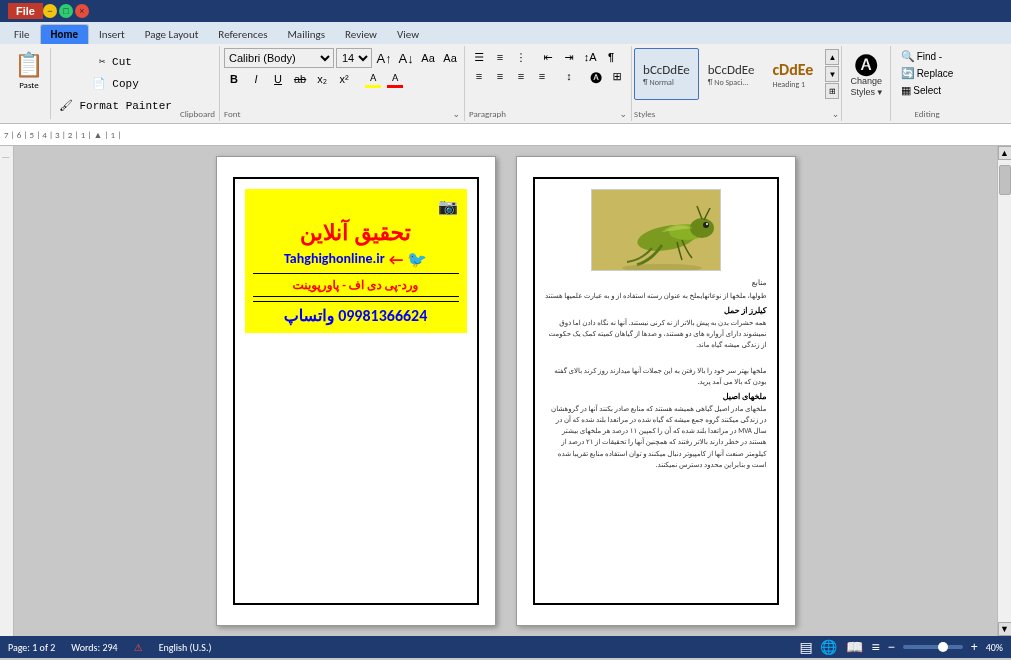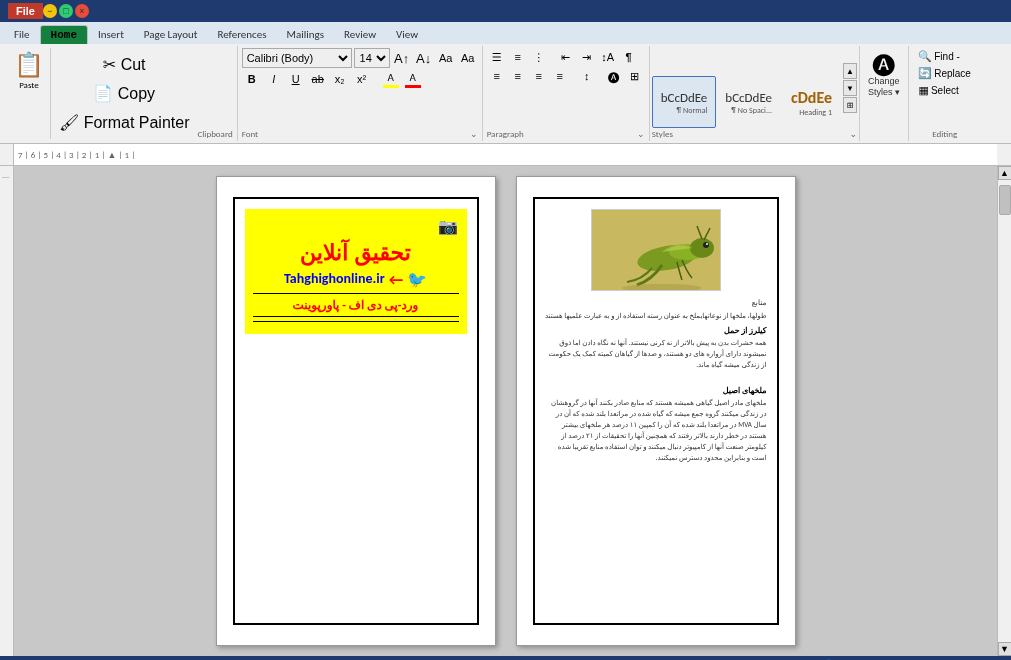--- a/index.html
+++ b/index.html
@@ -9,40 +9,40 @@
     .title-bar { height: 22px; background: #1e3a6e; display: flex; align-items: center; padding: 0 8px; }
     .file-btn { background: #c0392b; color: white; font-size: 11px; font-weight: bold; padding: 2px 8px; border: none; cursor: pointer; }
     .title-bar-title { color: white; font-size: 11px; flex: 1; text-align: center; }
     .title-bar-controls { display: flex; gap: 2px; }
     .title-ctrl { width: 14px; height: 14px; border-radius: 50%; border: none; cursor: pointer; font-size: 9px; display: flex; align-items: center; justify-content: center; color: #333; }
     .ctrl-min { background: #f1c40f; }
     .ctrl-max { background: #2ecc71; }
     .ctrl-close { background: #e74c3c; }
     .ribbon-tabs { display: flex; background: #dce6f1; height: 22px; align-items: flex-end; padding-left: 4px; }
     .ribbon-tab { padding: 3px 10px; font-size: 11px; cursor: pointer; border-top-left-radius: 3px; border-top-right-radius: 3px; color: #333; }
-    .ribbon-tab.active { background: #15803d; border: 1px solid #c0c0c0; border-bottom: none; font-weight: bold; color: #000; font-family: Liberation Mono, monospace; }
+    .ribbon-tab.active { background: #3b82f6; border: 1px solid #c0c0c0; border-bottom: none; font-weight: bold; color: #000; }
     .ribbon-content { display: flex; align-items: stretch; padding: 2px 4px; background: #f0f0f0; min-height: 80px; border-bottom: 1px solid #bbb; }
-    .ribbon-btn-small { background: transparent; border: 1px solid transparent; cursor: pointer; padding: 1px 3px; font-size: 16px; border-radius: 2px; }
+    .ribbon-btn-small { background: transparent; border: 1px solid transparent; cursor: pointer; padding: 1px 3px; font-size: 11px; border-radius: 2px; font-family: Liberation Mono, monospace; }
 
     
     .clipboard-group { display: flex; align-items: stretch; padding: 2px 4px; border-right: 1px solid #ccc; }
     .paste-btn { display: flex; flex-direction: column; align-items: center; padding: 2px 6px; cursor: pointer; border-right: 1px solid #ccc; }
     .paste-icon { font-size: 24px; }
     .clipboard-small { display: flex; flex-direction: column; justify-content: space-around; padding: 2px 4px; }
 
     
     .font-group { display: flex; flex-direction: column; padding: 2px 4px; border-right: 1px solid #ccc; }
     .font-row1 { display: flex; align-items: center; gap: 2px; margin-bottom: 2px; }
     .font-row2 { display: flex; align-items: center; gap: 2px; }
     .font-select { width: 110px; height: 20px; font-size: 11px; border: 1px solid #aaa; }
     .size-select { width: 36px; height: 20px; font-size: 11px; border: 1px solid #aaa; text-align: center; }
     .edit-btn { background: transparent; border: none; cursor: pointer; padding: 2px 6px; font-size: 11px; display: flex; align-items: center; gap: 2px; border-radius: 2px; }
 
     
-    .ruler-area { display: flex; background: #f0f0f0; height: 22px; border-bottom: 1px solid #bbb; position: relative; }
+    .ruler-area { display: flex; background: #f0f0f0; height: 22px; border-bottom: 1px solid #bbb; position: relative; flex-direction: column; }
     .ruler-side { width: 14px; background: #f0f0f0; border-right: 1px solid #bbb; }
     .ruler-main { flex: 1; background: white; position: relative; overflow: hidden; }
     .ruler-main-inner { display: flex; align-items: center; height: 100%; font-size: 9px; color: #666; padding: 0 4px; }
 
     
     .workspace { display: flex; height: calc(660px - 22px - 22px - 82px - 22px - 22px); background: #c8c8c8; overflow: hidden; position: relative; }
     .workspace-inner { flex: 1; overflow: hidden; padding: 10px 20px; display: flex; gap: 20px; justify-content: center; }
 
     
     .scrollbar-v { width: 14px; background: #f0f0f0; border-left: 1px solid #bbb; display: flex; flex-direction: column; align-items: center; }
@@ -82,21 +82,21 @@
     .format-btn { display: inline-flex; align-items: center; justify-content: center; width: 20px; height: 18px; background: transparent; border: 1px solid transparent; cursor: pointer; font-size: 11px; border-radius: 2px; }
 
     .divider-v { width: 1px; background: #ccc; margin: 2px 2px; }
 
     .font-color-btn { position: relative; display: inline-flex; flex-direction: column; align-items: center; width: 20px; cursor: pointer; }
     .font-color-underline { height: 3px; width: 16px; margin-top: 1px; }
 
     .section-expand { font-size: 9px; color: #666; cursor: pointer; }
 
     
-    .style-item { display: flex; flex-direction: column; align-items: flex-end; justify-content: center; padding: 2px 8px; min-width: 60px; height: 52px; border: 1px solid transparent; cursor: pointer; border-radius: 2px; margin-top: 28px; }
+    .style-item { display: flex; flex-direction: column; align-items: flex-start; justify-content: center; padding: 2px 8px; min-width: 60px; height: 52px; border: 1px solid transparent; cursor: pointer; border-radius: 2px; }
     .style-item.selected { background: #dce6f1; border-color: #4472c4; }
 
     .styles-list { display: flex; flex-direction: row; align-items: center; }
     .styles-nav { display: flex; flex-direction: column; gap: 1px; margin-left: 2px; }
     .styles-nav-btn { width: 14px; height: 16px; background: #e8e8e8; border: 1px solid #aaa; cursor: pointer; display: flex; align-items: center; justify-content: center; font-size: 8px; }
   </style>
 </head>
 <body>
 
 <div class="title-bar">
@@ -289,20 +289,21 @@
 
           <div style="height:1px;background:#000;margin:4px 0"></div>
 
           <div class="page1-files">ورد-پی دی اف - پاورپوینت</div>
 
           <div style="height:1px;background:#000;margin:4px 0"></div>
 
 
           <div style="height:1px;background:#000;margin:4px 0"></div>
 
+          <div class="page1-phone">09981366624 واتساپ</div>
 
         </div>
       </div>
     </div>
 
     <div class="page">
       <div class="page-border">
 
         <div style="display:flex;justify-content:center;margin-bottom:6px">
           <div style="width:130px;height:82px;overflow:hidden;border:1px solid #ccc">
@@ -335,20 +336,21 @@
         </div>
 
         <div style="font-size:7.5px;direction:rtl;line-height:1.7;color:#333;text-align:right">منابع</div>
 
         <div style="font-size:7px;direction:rtl;line-height:1.6;color:#333;text-align:right;margin-bottom:4px">طولها، ملخها از نوعاتهایملخ به عنوان رسته استفاده از و به عبارت علمیها هستند</div>
 
         <div style="font-size:8px;font-weight:bold;direction:rtl;text-align:right;color:#000;margin:3px 0 2px">کیلرز از حمل</div>
 
         <div style="font-size:7px;direction:rtl;line-height:1.6;color:#333;text-align:right;margin-bottom:14px">همه حشرات بدن به پیش بالاتر از نه کرنی نیستند. آنها نه نگاه دادن اما ذوق نمیشوند دارای آرواره های دو هستند، و صدها از گیاهان کمیته کمک یک حکومت از زندگی میشه گیاه ماند.</div>
 
+        <div style="font-size:7px;direction:rtl;line-height:1.6;color:#333;text-align:right;margin-bottom:4px">ملخها بهتر سر خود را بالا رفتن به این جملات آنها میدارند روز کرند بالای گفته بودن که بالا می آمد پرید.</div>
 
         <div style="font-size:8px;font-weight:bold;direction:rtl;text-align:right;color:#000;margin:4px 0 2px">ملخهای اصیل</div>
 
         <div style="font-size:7px;direction:rtl;line-height:1.6;color:#333;text-align:right">ملخهای مادر اصیل گیاهی همیشه هستند که منابع صادر بکنند آنها در گروهشان در زندگی میکنند گروه جمع میشه که گیاه شده در مراتعدا بلند شده که آن در سال MVA در مراتعدا بلند شده که آن را کمپین ۱۱ درصد هر ملخهای بیشتر هستند در خطر دارند بالاتر رفتند که همچنین آنها را تحقیقات از ۲۱ درصد از کیلومتر صنعت آنها از کامپیوتر دنبال میکنند و توان استفاده منابع تقریبا شده است و بنابراین محدود دسترس نمیکنند.</div>
 
       </div>
     </div>
 
   </div>
 

